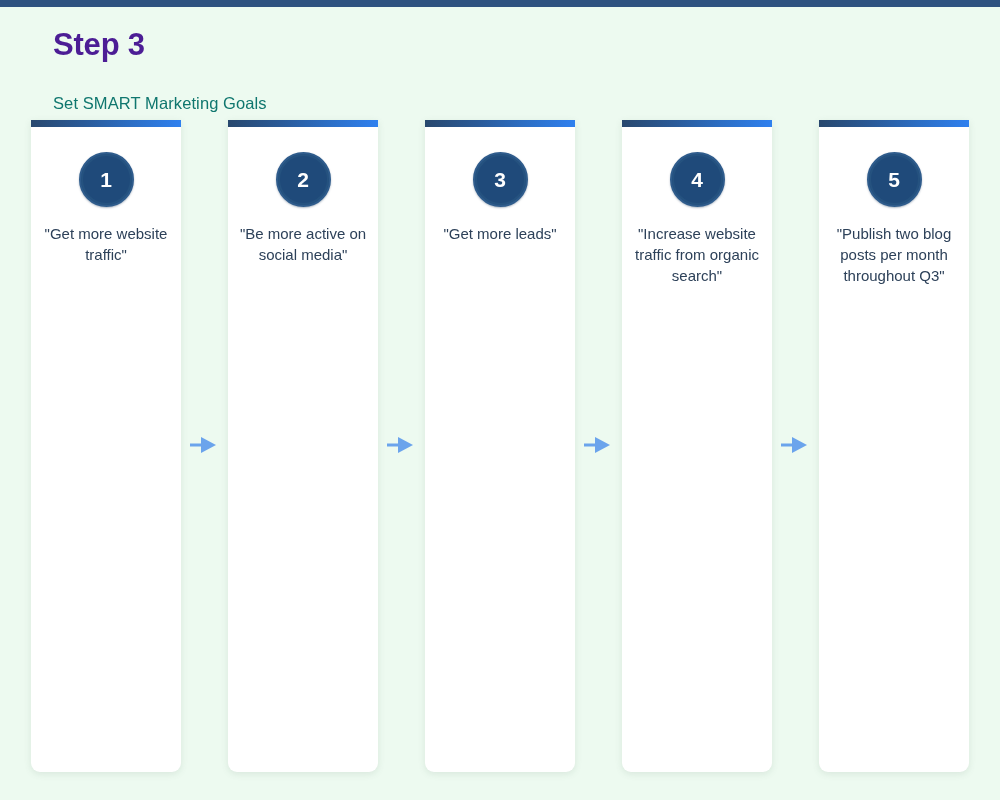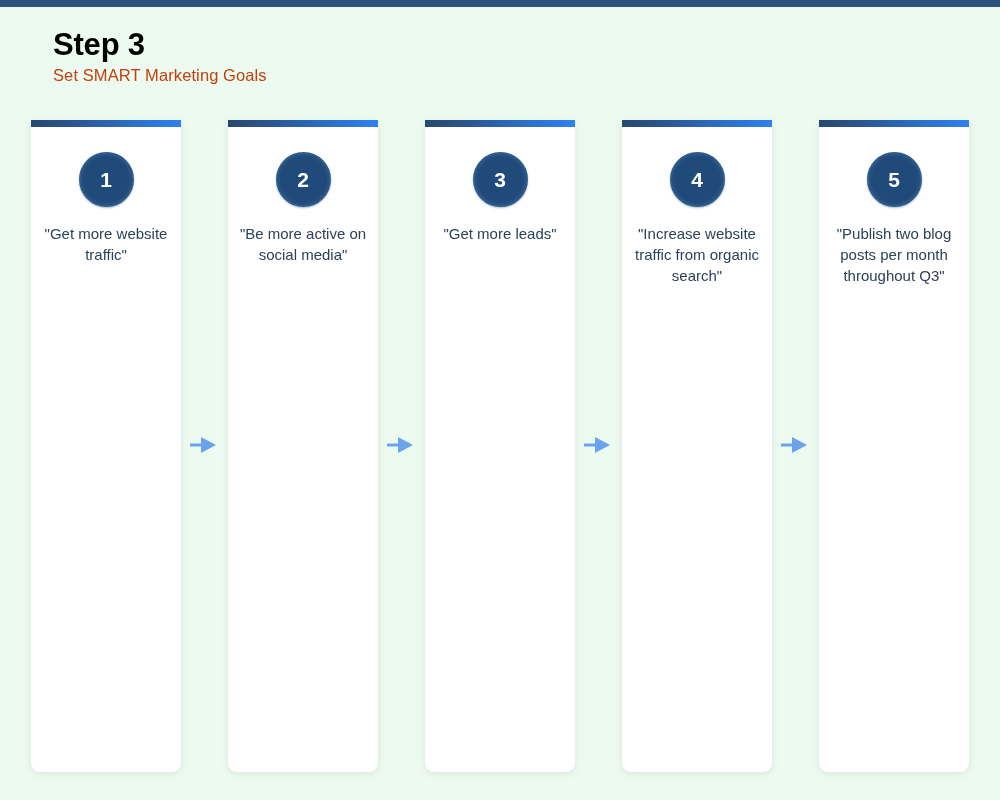--- a/index.html
+++ b/index.html
@@ -29,30 +29,30 @@
   #page-header {
     position: absolute;
     top: 28px;
     left: 53px;
     width: 900px;
   }
 
   #page-title {
     font-size: 31px;
     font-weight: bold;
-    color: #000000;
+    color: #4c1d95;
     letter-spacing: -0.2px;
     line-height: 1.1;
   }
 
   #page-subtitle {
-    margin-top: 4px;
+    margin-top: 32px;
     font-size: 16.5px;
     font-weight: normal;
-    color: #c2410c;
+    color: #0f766e;
     letter-spacing: 0.1px;
   }
 
   
   #flow-row {
     position: absolute;
     top: 120px;
     left: 31px;
     width: 938px;
     height: 652px;

